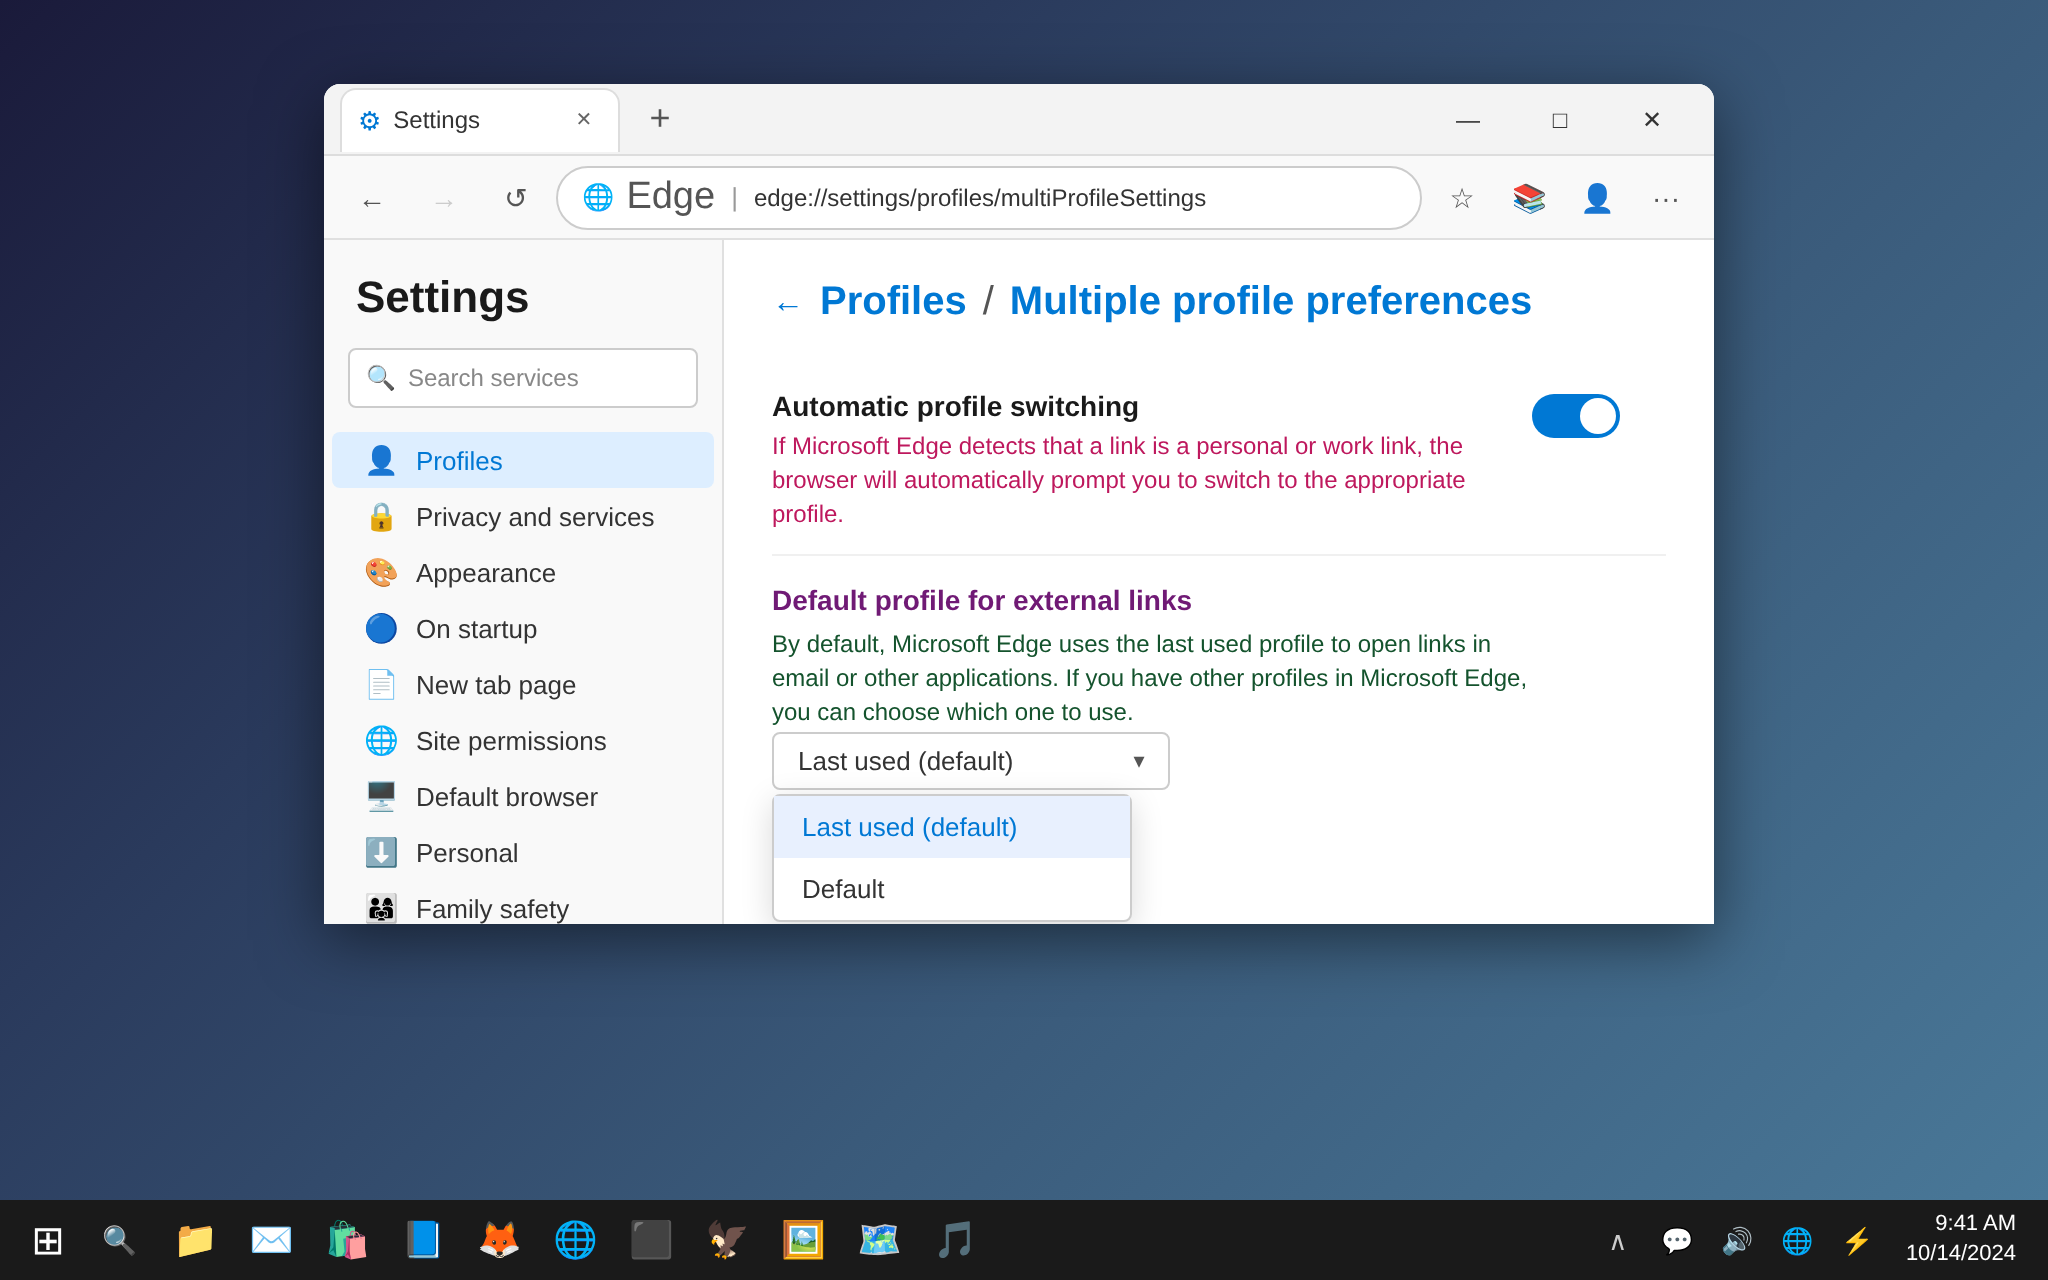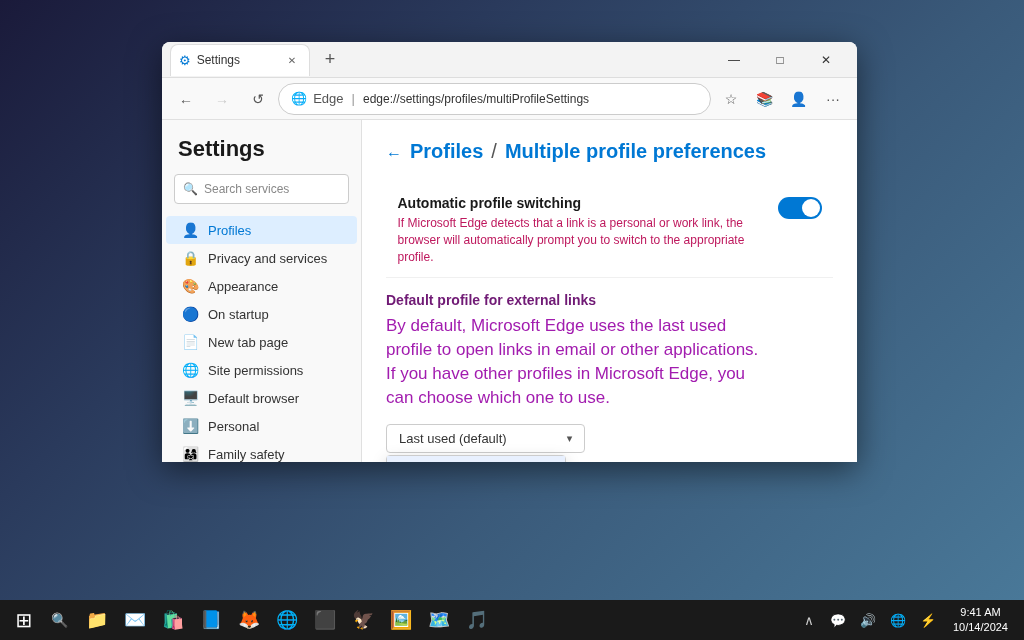--- a/index.html
+++ b/index.html
@@ -79,21 +79,21 @@
       display: flex;
       align-items: center;
       justify-content: center;
       cursor: pointer;
       color: #ccc;
       font-size: 13px;
     }
     .taskbar-clock {
       color: #fff;
       font-size: 11px;
-      text-align: center;
+      text-align: right;
       padding: 0 8px;
       cursor: pointer;
       line-height: 1.4;
     }
 
     
     .browser-window {
       position: absolute;
       top: 42px;
       left: 162px;
@@ -204,21 +204,21 @@
       border: 1px solid #ccc;
       border-radius: 16px;
       display: flex;
       align-items: center;
       padding: 0 12px;
       gap: 6px;
       font-size: 13px;
       color: #333;
     }
     .address-bar-icon { font-size: 13px; color: #0078d4; }
-    .address-label { font-size: 13px; color: #555; font-weight: 500; }
+    .address-label { font-size: 19px; color: #555; font-weight: 500; }
     .address-sep { color: #999; margin: 0 2px; }
     .address-url { font-size: 12px; color: #333; }
     .nav-actions {
       display: flex;
       gap: 2px;
     }
 
     
     .browser-content {
       display: flex;
@@ -298,21 +298,21 @@
       font-size: 20px;
       font-weight: 600;
       color: #0078d4;
     }
     .breadcrumb-sep { color: #555; font-size: 20px; font-weight: 300; }
     .breadcrumb-current { color: #0078d4; font-size: 20px; font-weight: 600; }
 
     .setting-row {
       display: flex;
       align-items: flex-start;
-      justify-content: center;
+      justify-content: flex-start;
       padding: 12px 0;
       border-bottom: 1px solid #f0f0f0;
     }
     .setting-label {
       font-size: 14px;
       font-weight: 600;
       color: #1a1a1a;
       margin-bottom: 4px;
     }
     .setting-desc {
@@ -348,23 +348,23 @@
     .dropdown-section {
       padding: 14px 0 8px;
     }
     .dropdown-label {
       font-size: 14px;
       font-weight: 600;
       color: #701a75;
       margin-bottom: 6px;
     }
     .dropdown-desc {
-      font-size: 17px;
-      color: #a21caf;
-      margin-bottom: 14px;
+      font-size: 12px;
+      color: #14532d;
+      margin-bottom: 1px;
       line-height: 1.4;
       max-width: 380px;
     }
     .dropdown-select {
       position: relative;
       display: inline-block;
     }
     .dropdown-btn {
       display: flex;
       align-items: center;

